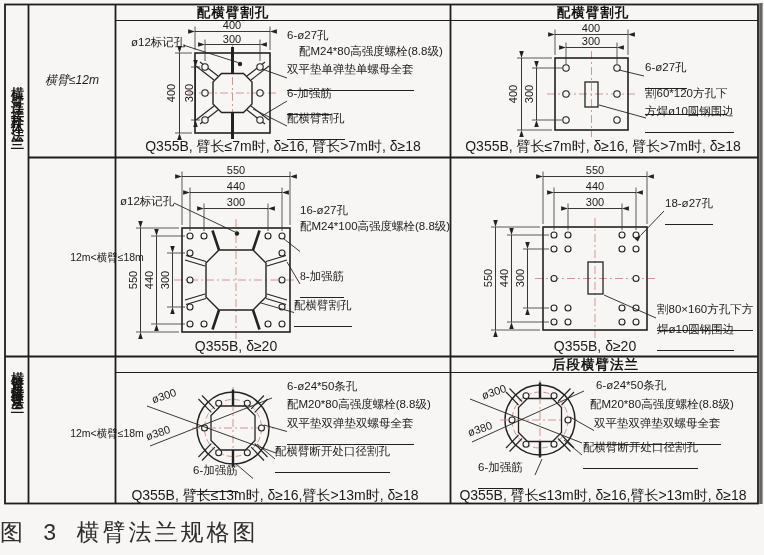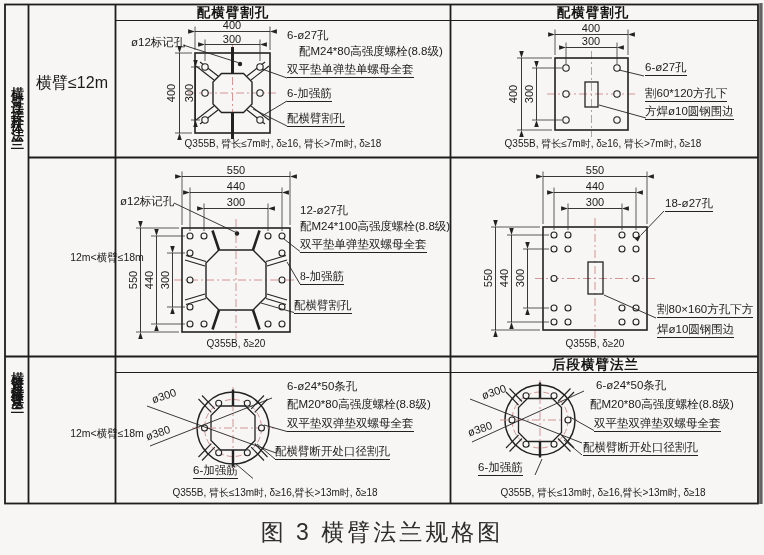--- a/index.html
+++ b/index.html
@@ -9,29 +9,29 @@
     background:#f7f6f4;
     font-family:"Liberation Sans","DejaVu Sans",sans-serif;
     color:#1b1b1b;
   }
   svg.linework{position:absolute;left:0;top:0;}
   .t{position:absolute;white-space:nowrap;font-size:11.5px;line-height:1.15;color:#1b1b1b;}
   .hdim{width:40px;margin-left:-20px;margin-top:-7px;text-align:center;font-size:11px;}
   .vdim{transform:translate(-50%,-50%) rotate(-90deg);font-size:11px;}
   .rot20{transform:translate(-50%,-50%) rotate(-19deg);font-size:11px;}
   .ann{font-size:11.5px;}
-  .annU{border-bottom:1.2px solid #222;padding-bottom:1px;}
-  .spec{text-align:center;font-size:10px;}
+  .annU{border-bottom:1.2px solid #222;padding-bottom:14px;}
+  .spec{text-align:center;font-size:14px;}
   .hdr{text-align:center;font-size:13.5px;letter-spacing:1px;font-weight:bold;color:#161616;}
-  .cond{text-align:center;font-size:16px;}
+  .cond{text-align:center;font-size:12px;font-style:italic;}
   .cond2{text-align:center;font-size:10.5px;margin-left:35px;}
   .vlabel{position:absolute;writing-mode:vertical-rl;text-orientation:upright;
           font-size:13px;letter-spacing:7px;font-weight:bold;color:#161616;}
-  .caption{position:absolute;text-align:center;
-           font-family:Liberation Sans, sans-serif;
+  .caption{position:absolute;
+           font-family:Liberation Mono, monospace;
            font-size:23px;letter-spacing:3px;color:#2e2e2e;}
 </style>
 </head>
 <body>
 
 <div class="stage">
 
 <svg class="linework" width="764" height="555" viewBox="0 0 764 555">
   <defs>
     <marker id="arw" viewBox="0 0 10 10" refX="1" refY="5" markerWidth="9" markerHeight="9" orient="auto-start-reverse">
@@ -375,23 +375,22 @@
 <div class="t ann annU" style="left:645px;top:105px;">方焊ø10圆钢围边</div>
 <div class="t spec" style="left:452px;top:138px;width:302px;">Q355B, 臂长≤7m时, δ≥16, 臂长&gt;7m时, δ≥18</div>
 
 <div class="t hdim" style="left:236px;top:171px;">550</div>
 <div class="t hdim" style="left:236px;top:187px;">440</div>
 <div class="t hdim" style="left:236px;top:203px;">300</div>
 <div class="t vdim" style="left:133px;top:280px;">550</div>
 <div class="t vdim" style="left:149px;top:280px;">440</div>
 <div class="t vdim" style="left:165px;top:280px;">300</div>
 <div class="t ann" style="left:120px;top:195px;">ø12标记孔</div>
-<div class="t ann" style="left:300px;top:204px;">12-ø27孔</div>
+<div class="t ann" style="left:300px;top:204px;">16-ø27孔</div>
 <div class="t ann" style="left:300px;top:220px;">配M24*100高强度螺栓(8.8级)</div>
-<div class="t ann annU" style="left:300px;top:238px;">双平垫单弹垫双螺母全套</div>
 <div class="t ann annU" style="left:300px;top:270px;font-family:Liberation Serif, serif;">8-加强筋</div>
 <div class="t ann annU" style="left:294px;top:299px;">配横臂割孔</div>
 <div class="t spec" style="left:151px;top:338px;width:170px;">Q355B, δ≥20</div>
 
 <div class="t hdim" style="left:595px;top:171px;">550</div>
 <div class="t hdim" style="left:595px;top:187px;">440</div>
 <div class="t hdim" style="left:595px;top:203px;">300</div>
 <div class="t vdim" style="left:488px;top:278px;">550</div>
 <div class="t vdim" style="left:504px;top:278px;">440</div>
 <div class="t vdim" style="left:520px;top:278px;">300</div>

